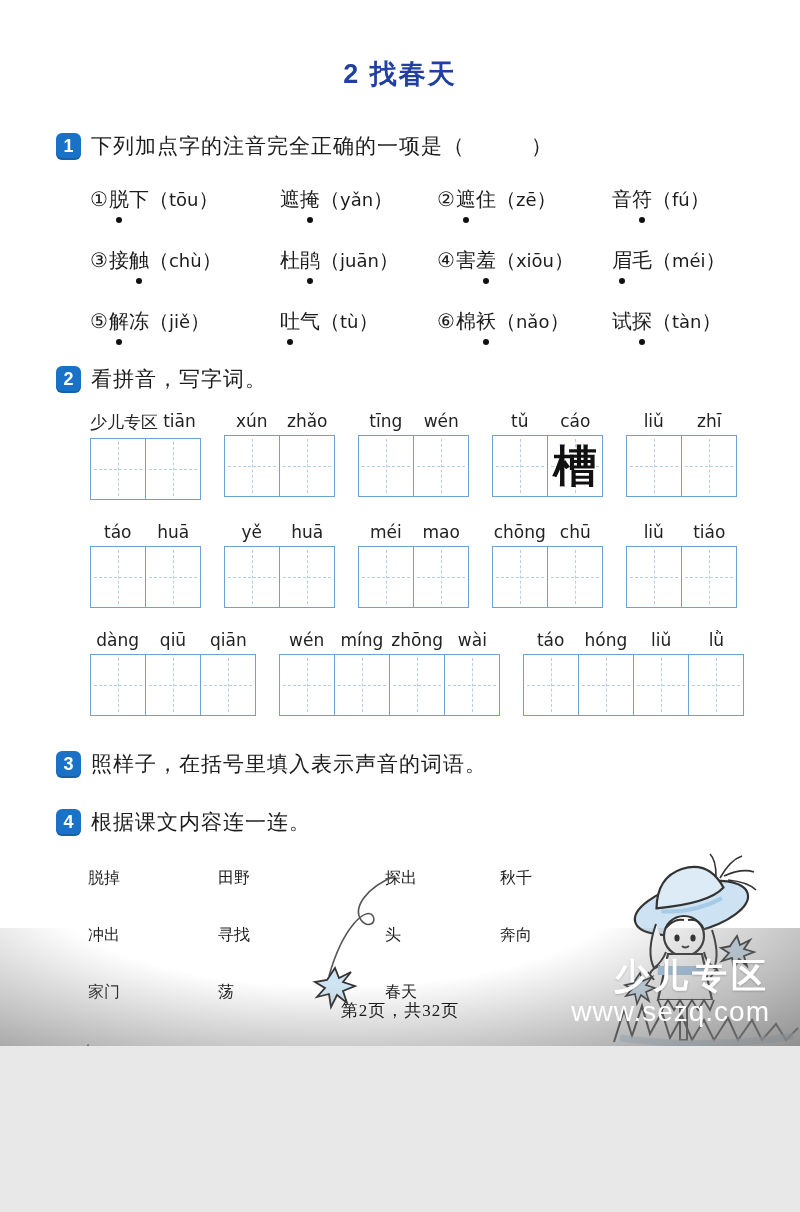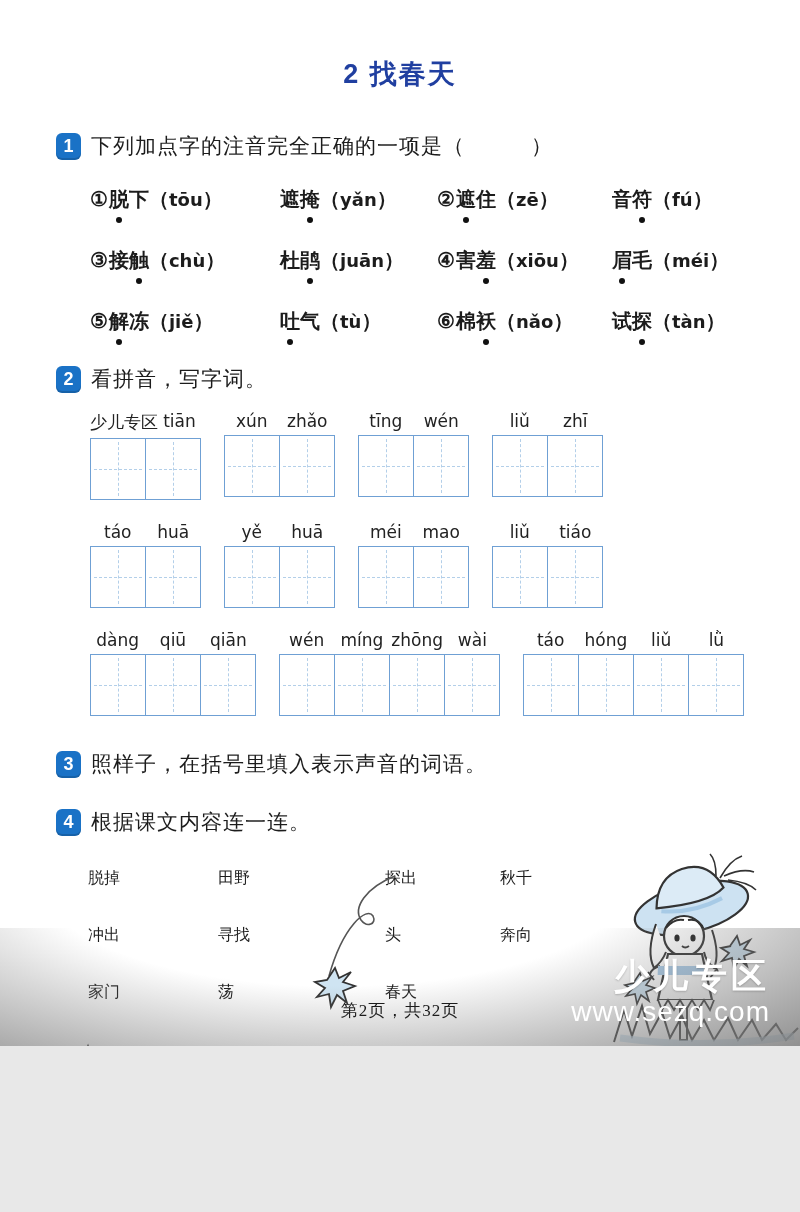--- a/index.html
+++ b/index.html
@@ -24,21 +24,21 @@
     box-shadow:inset 0 -2px 0 rgba(0,0,0,.15);
   }
   .qprompt{font-size:21px;letter-spacing:1px;}
   #q1-header{margin-top:40px;}
   #q2-header{margin-top:30px;}
   #q3-header{margin-top:34px;}
   #q4-header{margin-top:30px;}
   
   #q1-items{
     display:grid;grid-template-columns:190px 157px 175px 1fr;
-    padding-left:90px;margin-top:26px;row-gap:34px;font-size:20px;font-weight:bold;
+    padding-left:90px;margin-top:26px;row-gap:34px;font-size:20px;
   }
   .q1-item{white-space:nowrap;}
   .pre{margin-right:1px;}
   .ch{position:relative;display:inline-block;}
   .ch.d::after{
     content:"";position:absolute;left:50%;margin-left:-3px;bottom:-10px;
     width:6px;height:6px;border-radius:50%;background:#111;
   }
   .par{letter-spacing:0;}
   .py{font-style:normal;font-family:"DejaVu Sans","Liberation Sans",sans-serif;font-size:18px;}
@@ -141,20 +141,28 @@
           </span><span class="cells">
             <span class="cell"></span>
             <span class="cell"></span>
           </span></span><span class="group"><span class="pys" style="display: flex;">
             <b>tīng</b>
             <b>wén</b>
           </span><span class="cells">
             <span class="cell"></span>
             <span class="cell"></span>
           </span></span><span class="group"><span class="pys" style="display: flex;">
+            <b>tǔ</b>
+            <b>cáo</b>
+          </span><span class="cells">
+            <span class="cell"></span>
+            <span class="cell">
+              <span class="fill">槽</span>
+            </span>
+          </span></span><span class="group"><span class="pys" style="display: flex;">
             <b>liǔ</b>
             <b>zhī</b>
           </span><span class="cells">
             <span class="cell"></span>
             <span class="cell"></span>
           </span></span></div>
       <div class="prow"><span class="group"><span class="pys" style="display: flex;">
             <b>táo</b>
             <b>huā</b>
           </span><span class="cells">
@@ -162,20 +170,26 @@
             <span class="cell"></span>
           </span></span><span class="group"><span class="pys" style="display: flex;">
             <b>yě</b>
             <b>huā</b>
           </span><span class="cells">
             <span class="cell"></span>
             <span class="cell"></span>
           </span></span><span class="group"><span class="pys" style="display: flex;">
             <b>méi</b>
             <b>mao</b>
+          </span><span class="cells">
+            <span class="cell"></span>
+            <span class="cell"></span>
+          </span></span><span class="group"><span class="pys" style="display: flex;">
+            <b>chōng</b>
+            <b>chū</b>
           </span><span class="cells">
             <span class="cell"></span>
             <span class="cell"></span>
           </span></span><span class="group"><span class="pys" style="display: flex;">
             <b>liǔ</b>
             <b>tiáo</b>
           </span><span class="cells">
             <span class="cell"></span>
             <span class="cell"></span>
           </span></span></div>

